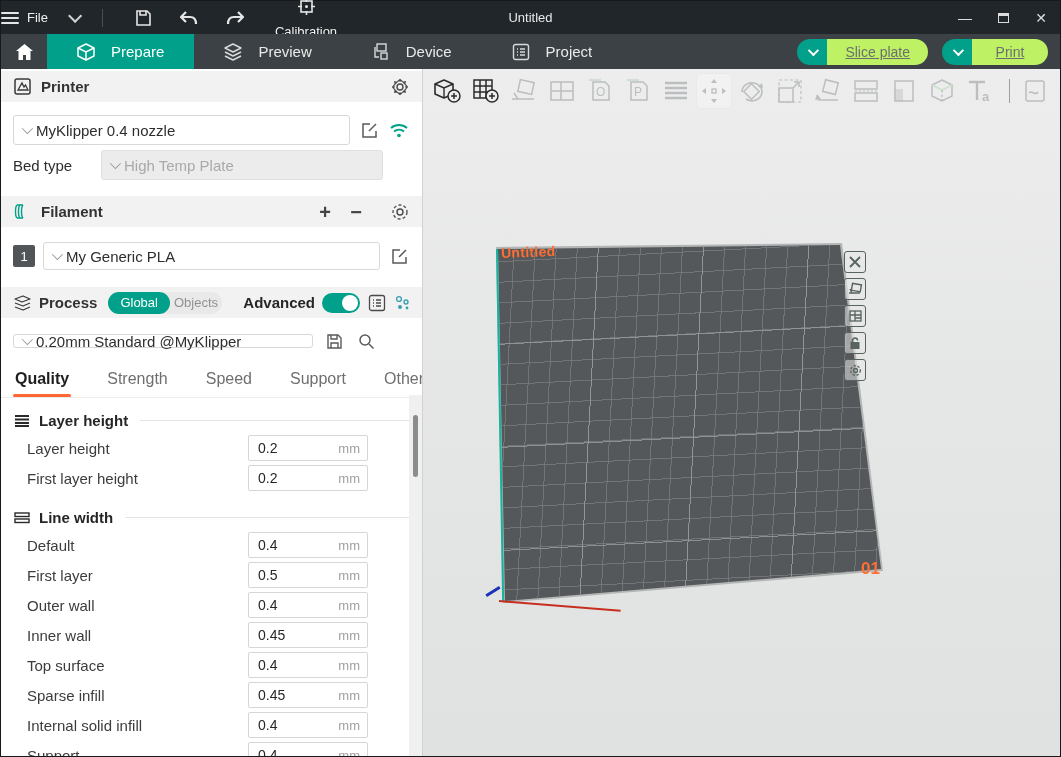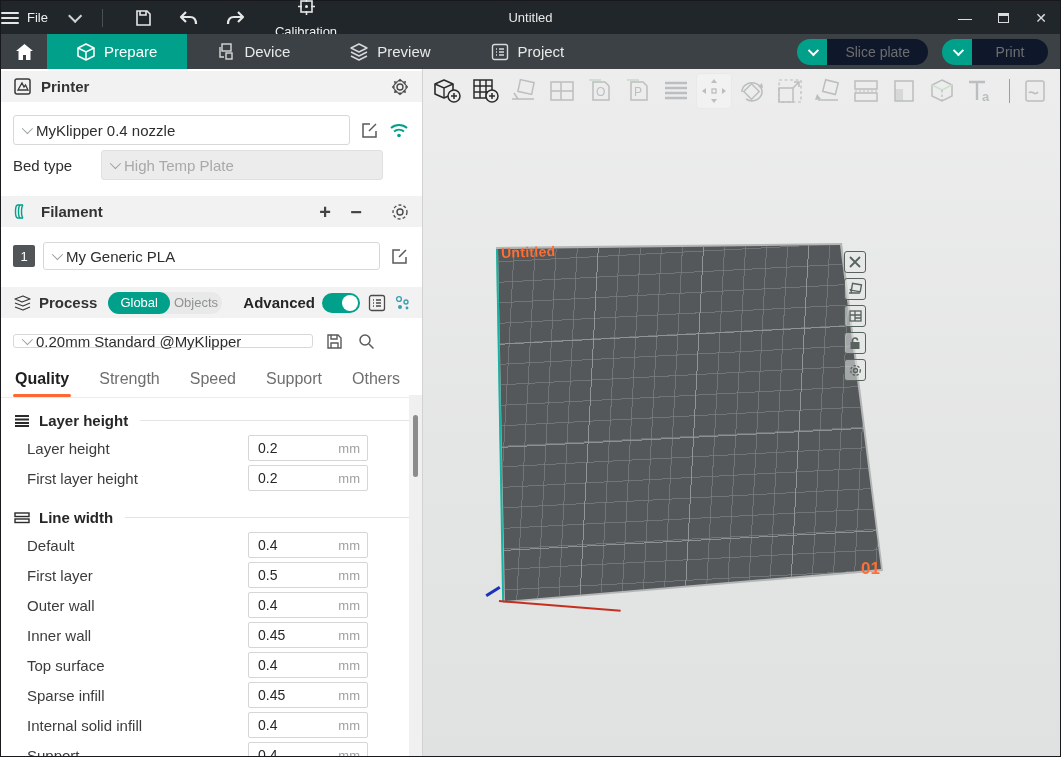--- a/index.html
+++ b/index.html
@@ -19,27 +19,27 @@
   .tb-ic svg { display:block; }
   .calib { display:flex; align-items:center; gap:7px; margin-left:14px; font-size:13px; color:#f0f0f0;flex-direction:column; }
   .tb-title { position:absolute; left:0; right:0; text-align:center; font-size:13px; color:#e8e8e8; pointer-events:none; }
   .tb-win { position:absolute; right:0; top:0; height:33px; display:flex; }
   .winbtn { width:38px; height:33px; display:flex; align-items:center; justify-content:center; color:#dcdcdc; font-size:14px; }
   .winbtn .maxbox { width:11px; height:10px; border:1.5px solid #dcdcdc; border-top-width:3px; }
 
   
   .navbar { height:35px; background:#3b4144; display:flex; align-items:center; flex:0 0 35px; position:relative; }
   .home { width:46px; height:35px; display:flex; align-items:center; justify-content:center; }
-  .navtab { height:35px; display:flex; align-items:center; gap:9px; padding:0 30px; color:#e8eaea; font-size:15px; }
+  .navtab { height:35px; display:flex; align-items:center; gap:16px; padding:0 30px; color:#e8eaea; font-size:15px; }
   .navtab.active { background:#00a08a; color:#fff; }
   .nav-right { position:absolute; right:12px; top:0; height:35px; display:flex; align-items:center; gap:14px; }
   .splitbtn { display:flex; align-items:center; height:26px; }
   .splitbtn .dd { width:30px; height:26px; background:#00a08a; border-radius:13px 0 0 13px; display:flex; align-items:center; justify-content:center; }
   .splitbtn .dd .c { width:8px; height:8px; border-right:2px solid #fff; border-bottom:2px solid #fff; transform:rotate(45deg) translateY(-2px); }
-  .splitbtn .lbl { height:26px; background:#0f172a; color:#6c6e70; border-radius:0 13px 13px 0; display:flex; align-items:center; justify-content:center; font-size:14px; padding:0 18px; min-width:76px; }
+  .splitbtn .lbl { height:26px; background:#bef264; color:#6c6e70; border-radius:0 13px 13px 0; display:flex; align-items:center; justify-content:center; font-size:14px; padding:0 18px; min-width:76px;text-decoration:underline; }
 
   
   .main { flex:1; display:flex; min-height:0; }
   .sidebar { width:422px; background:#fff; border-right:1px solid #d2d2d2; position:relative; overflow:hidden; }
 
   .sec-head { height:31px; background:#f2f2f2; display:flex; align-items:center; padding:0 12px; gap:9px; margin-top:2px; }
   .sec-title { font-size:15px; font-weight:bold; color:#333; flex:0 0 auto; }
   .sec-spacer { flex:1; }
   .ghost-ic { width:20px; height:20px; display:flex; align-items:center; justify-content:center; }
   .pm { font-size:20px; color:#444; width:22px; text-align:center; font-weight:bold; line-height:20px; }
@@ -52,21 +52,21 @@
 
   .slot-badge { width:22px; height:22px; background:#515558; color:#fff; font-size:13px; display:flex; align-items:center; justify-content:center; border-radius:2px; flex:0 0 auto; }
 
   .pill-toggle { display:flex; background:#e9e9e9; border-radius:12px; height:22px; align-items:center; font-size:13px; }
   .pill-toggle .on { background:#00a08a; color:#fff; border-radius:12px; padding:8px 12px; height:22px; display:flex; align-items:center; }
   .pill-toggle .off { color:#8f9294; padding:0 4px; }
   .adv-label { font-size:15px; font-weight:bold; color:#262626; }
   .switch { width:38px; height:20px; background:#00a08a; border-radius:10px; position:relative; }
   .switch .knob { position:absolute; right:2px; top:2px; width:16px; height:16px; background:#fff; border-radius:50%; }
 
-  .ptabs { display:flex; gap:0; padding:0 14px; margin-top:12px; border-bottom:1px solid #ececec; }
+  .ptabs { display:flex; gap:8px; padding:0 14px; margin-top:12px; border-bottom:1px solid #ececec; }
   .ptab { font-size:16px; color:#6f6f6f; padding:6px 0 9px; margin-right:30px; position:relative; }
   .ptab.active { color:#1f1f1f; font-weight:bold; }
   .ptab.active::after { content:""; position:absolute; left:-2px; right:-2px; bottom:0; height:3px; background:#ff6834; border-radius:2px; }
 
   .params { position:relative; padding-top:8px; }
   .grp-head { display:flex; align-items:center; gap:8px; padding:6px 12px 4px; }
   .grp-title { font-size:15px; font-weight:bold; color:#262626; white-space:nowrap; }
   .grp-rule { flex:1; height:1px; background:#e4e4e4; margin-left:4px; }
   .prow { display:flex; align-items:center; height:30px; padding:0 12px 0 26px; }
   .prow .plabel { font-size:15px; color:#3c3c3c; flex:1; }
@@ -171,31 +171,31 @@
     </div>
     <div class="navtab active">
       <svg width="18" height="18" viewBox="0 0 18 18">
           <path d="M9 1 17 5v8l-8 4-8-4V5z" fill="none" stroke="#fff" stroke-width="1.5" stroke-linejoin="round"></path>
           <path d="M1 5l8 4 8-4M9 9v8" fill="none" stroke="#fff" stroke-width="1.5"></path>
         </svg>
       <span>Prepare</span>
     </div>
     <div class="navtab">
       <svg width="18" height="18" viewBox="0 0 18 18">
+          <path d="M1 5l8-4 8 4-8 4z M1 9l8 4 8-4 M1 13l8 4 8-4" fill="none" stroke="#d8dadb" stroke-width="1.4" stroke-linejoin="round"></path>
+        </svg>
+      <span>Preview</span>
+    </div>
+    <div class="navtab">
+      <svg width="18" height="18" viewBox="0 0 18 18">
           <rect x="5" y="1" width="9" height="7" fill="none" stroke="#d8dadb" stroke-width="1.4"></rect>
           <rect x="9" y="10" width="6" height="6" fill="none" stroke="#d8dadb" stroke-width="1.4"></rect>
           <path d="M3 4v10h4" fill="none" stroke="#d8dadb" stroke-width="1.4"></path>
         </svg>
       <span>Device</span>
-    </div>
-    <div class="navtab">
-      <svg width="18" height="18" viewBox="0 0 18 18">
-          <path d="M1 5l8-4 8 4-8 4z M1 9l8 4 8-4 M1 13l8 4 8-4" fill="none" stroke="#d8dadb" stroke-width="1.4" stroke-linejoin="round"></path>
-        </svg>
-      <span>Preview</span>
     </div>
     <div class="navtab">
       <svg width="18" height="18" viewBox="0 0 18 18">
           <rect x="1.5" y="1.5" width="15" height="15" rx="2" fill="none" stroke="#d8dadb" stroke-width="1.4"></rect>
           <path d="M5 6h1M8 6h5M5 9h1M8 9h5M5 12h1M8 12h5" stroke="#d8dadb" stroke-width="1.4"></path>
         </svg>
       <span>Project</span>
     </div>
     <div class="nav-right">
       <div class="splitbtn">

